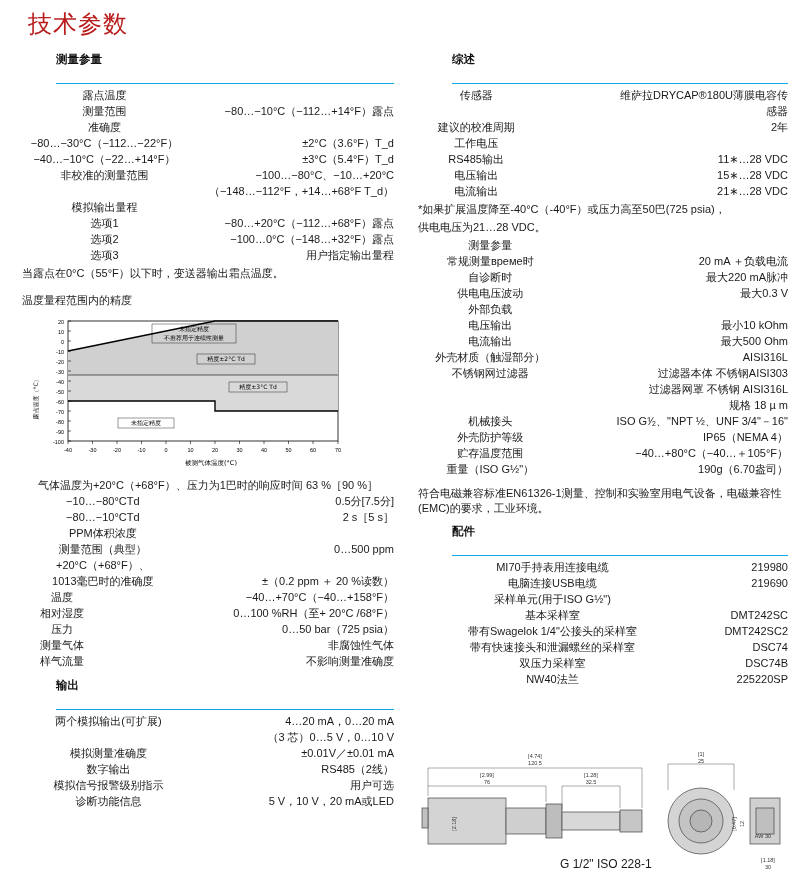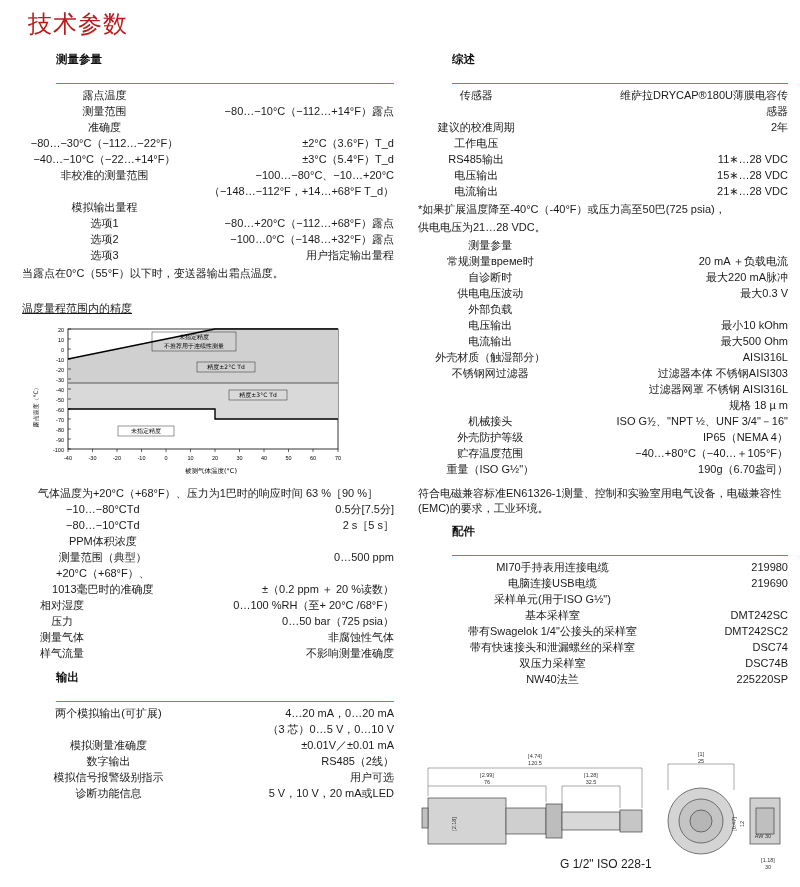--- a/index.html
+++ b/index.html
@@ -102,21 +102,21 @@
           <td class="val">−100…0°C（−148…+32°F）露点</td>
         </tr>
     <tr>
           <td class="lbl ind1">选项3</td>
           <td class="val">用户指定输出量程</td>
         </tr>
   </tbody>
     </table>
 
   <div class="note">当露点在0°C（55°F）以下时，变送器输出霜点温度。</div>
-  <div class="note" style="margin-top:20px;text-decoration:underline;">温度量程范围内的精度</div>
+  <div class="note" style="margin-top:12px;">温度量程范围内的精度</div>
 
   <div class="chart-wrap">
     <svg class="chart-svg" width="330" height="162" viewBox="0 0 330 162">
 
       <rect x="42" y="8" width="270" height="120" fill="#ffffff" stroke="#000" stroke-width="0.8"></rect>
 
       <polygon points="42,38 189,8 312,8 312,98 189,98 189,88 42,88" fill="#d9d9d9" stroke="none"></polygon>
 
       <polygon points="42,38 189,8 312,8 312,62 42,62" fill="#c9c9c9" stroke="none" opacity="0.55"></polygon>
 
@@ -233,20 +233,24 @@
         </tr>
     <tr>
           <td class="lbl ind1">1013毫巴时的准确度</td>
           <td class="val">±（0.2 ppm ＋ 20 %读数）</td>
         </tr>
   </tbody>
     </table>
 
   <table class="rows">
     <tbody>
+        <tr>
+          <td class="lbl">温度</td>
+          <td class="val">−40…+70°C（−40…+158°F）</td>
+        </tr>
     <tr>
           <td class="lbl ind1">相对湿度</td>
           <td class="val">0…100 %RH（至+ 20°C /68°F）</td>
         </tr>
     <tr>
           <td class="lbl ind1">压力</td>
           <td class="val">0…50 bar（725 psia）</td>
         </tr>
     <tr>
           <td class="lbl ind1">测量气体</td>

